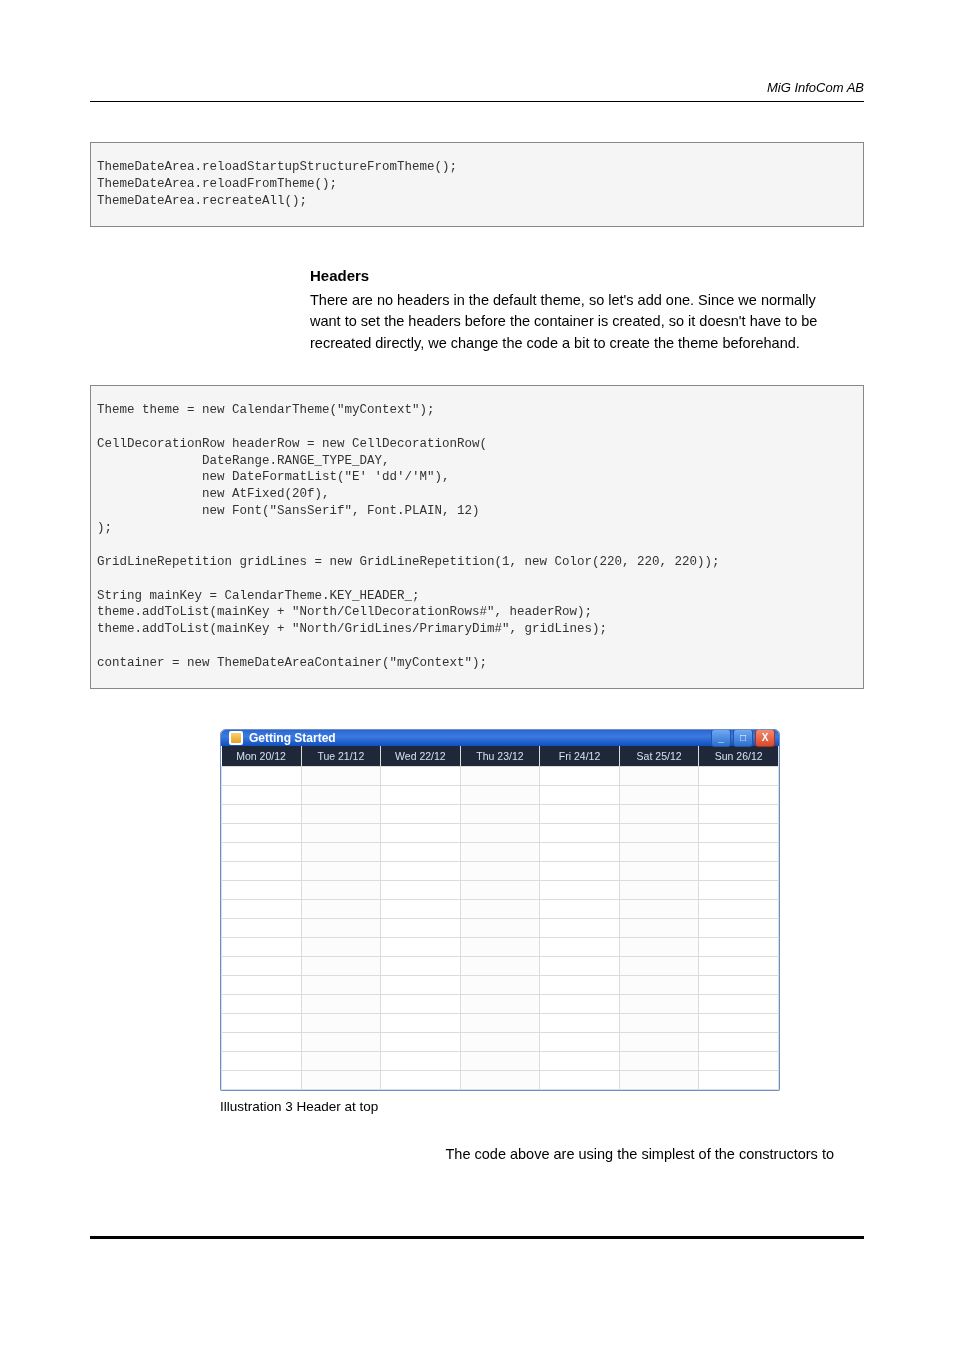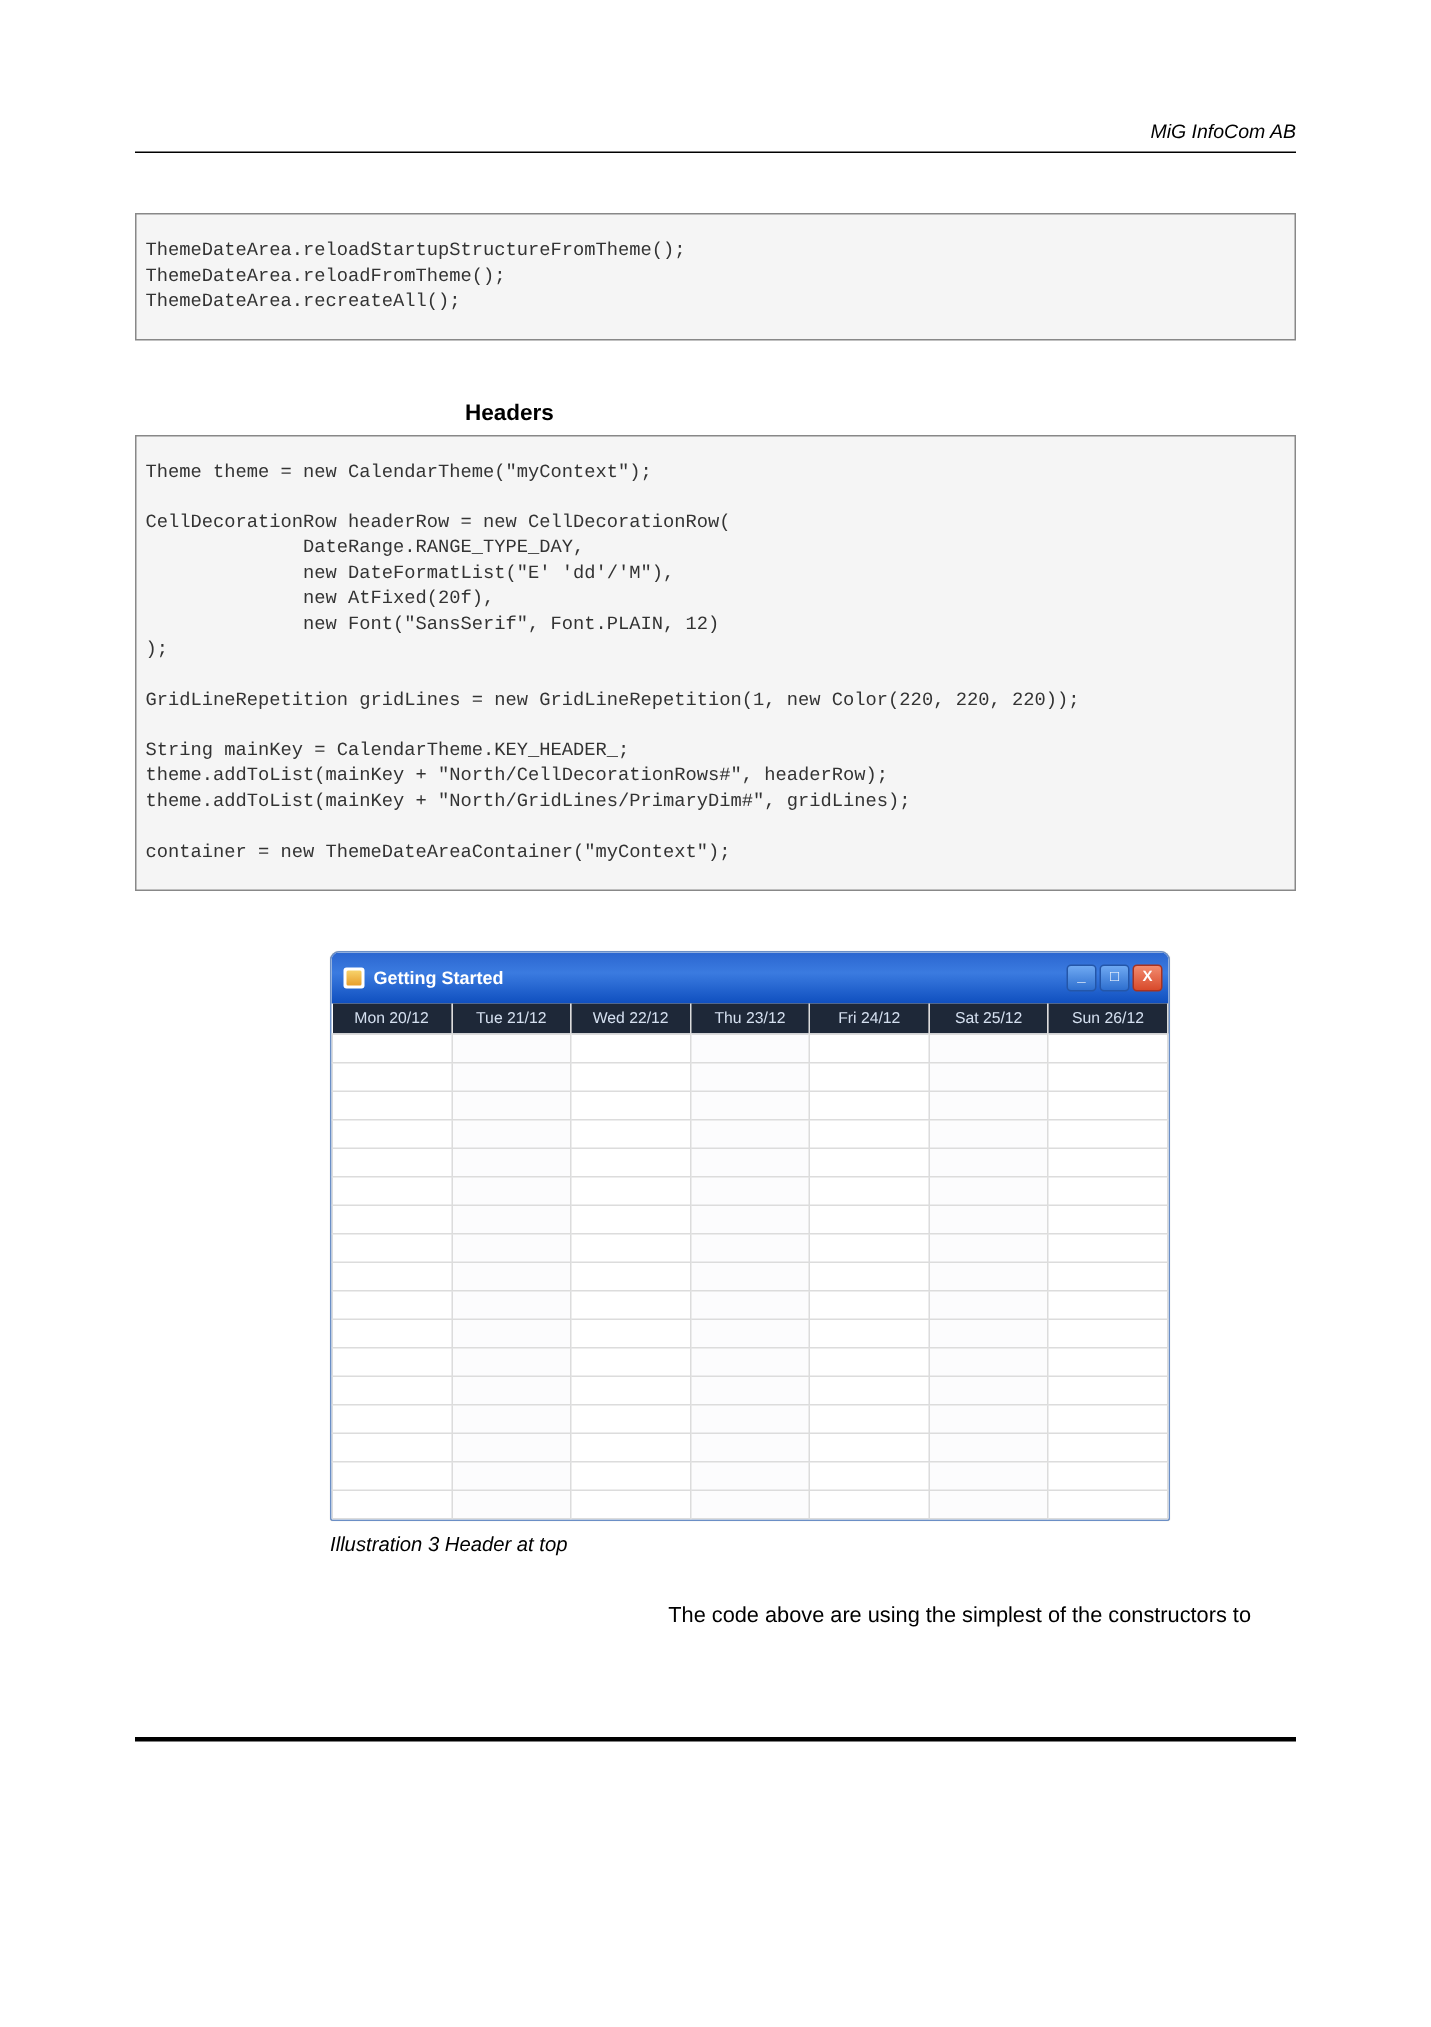--- a/index.html
+++ b/index.html
@@ -6,51 +6,52 @@
   body { font-family: Verdana, Arial, sans-serif; background: #fff; color: #000; width: 954px; }
   .page { padding: 80px 90px 60px 90px; }
   .header-right { text-align: right; font-style: italic; font-size: 13px; margin-bottom: 6px; }
   .hr { border: none; border-top: 1.2px solid #000; margin-bottom: 40px; }
   .code-block { border: 1px solid #888; background: #f5f5f5; font-family: "Courier New", monospace; font-size: 12.5px; padding: 16px 6px; color: #333; white-space: pre; overflow: hidden; margin-bottom: 40px; line-height: 1.35; }
   .content-col { margin-left: 220px; margin-right: 30px; }
   .subhead { font-weight: bold; font-size: 15px; margin-bottom: 6px; }
   .para { font-size: 14.5px; line-height: 1.5; margin-bottom: 30px; }
   .figure-wrap { margin-left: 130px; margin-right: 30px; margin-top: 20px; margin-bottom: 10px; }
   .app-window { width: 560px; border: 1px solid #6b8fc6; background: #fff; border-radius: 6px 6px 2px 2px; overflow: hidden; box-shadow: 0 0 0.5px #999; }
-  .titlebar { height: 34px; background: linear-gradient(#2b66d0, #3b7be0 40%, #0f4fbf); display: flex; align-items: center; justify-content: space-between; padding: 0 4px 0 8px; }
+  .titlebar { height: 16px; background: linear-gradient(#2b66d0, #3b7be0 40%, #0f4fbf); display: flex; align-items: center; justify-content: space-between; padding: 0 4px 0 8px; }
   .title-left { display: flex; align-items: center; gap: 6px; }
   .app-icon { width: 14px; height: 14px; background: #fff; border-radius: 2px; position: relative; }
   .app-icon::after { content: ""; position: absolute; inset: 2px; background: linear-gradient(#f7d26b, #e89f2b); border-radius: 1px; }
   .title-text { color: #fff; font-size: 12px; font-weight: bold; font-family: Tahoma, Arial, sans-serif; }
   .win-btns { display: flex; gap: 2px; }
   .win-btn { width: 20px; height: 18px; border-radius: 3px; display: flex; align-items: center; justify-content: center; color: #fff; font-size: 10px; font-weight: bold; font-family: Tahoma, sans-serif; }
   .btn-min, .btn-max { background: linear-gradient(#6fa9f2, #2e6fcf); border: 1px solid #2456a8; }
   .btn-close { background: linear-gradient(#f28b6f, #d84a2b); border: 1px solid #a8321f; }
   .cal-grid { width: 100%; border-collapse: collapse; table-layout: fixed; padding-left: 13px; }
   .cal-grid th { background: #1e2838; color: #d5e0f0; font-weight: normal; font-size: 10.5px; font-family: Arial, sans-serif; padding: 4px 2px; text-align: center; border-right: 1px solid #dcdcdc; }
   .cal-grid td { border: 1px solid #dcdcdc; height: 19px; background: #fff; }
   .cal-grid td:nth-child(even) { background: #fcfcfd; }
-  .caption { font-style: italic; font-size: 13.5px; margin-top: 8px; margin-left: 0; }
+  .caption { font-size: 13.5px; margin-top: 8px; margin-left: 0; }
   .body-after { margin-left: 220px; margin-right: 30px; margin-top: 30px; text-align: right; }
   .footer { margin-top: 80px; display: flex; justify-content: space-between; align-items: flex-end; font-size: 12px; }
   .footer-hr { border: none; border-top: 3px solid #000; margin-bottom: 6px; }
 </style>
 </head>
 <body>
 
 <div class="page">
   <div class="header-right">MiG InfoCom AB</div>
   <hr class="hr">
 
   <div class="code-block">ThemeDateArea.reloadStartupStructureFromTheme();
 ThemeDateArea.reloadFromTheme();
 ThemeDateArea.recreateAll();</div>
 
   <div class="content-col">
     <div class="subhead">Headers</div>
+    <div class="para">There are no headers in the default theme, so let's add one. Since we normally want to set the headers before the container is created, so it doesn't have to be recreated directly, we change the code a bit to create the theme beforehand.</div>
   </div>
 
   <div class="code-block">Theme theme = new CalendarTheme("myContext");
 
 CellDecorationRow headerRow = new CellDecorationRow(
               DateRange.RANGE_TYPE_DAY,
               new DateFormatList("E' 'dd'/'M"),
               new AtFixed(20f),
               new Font("SansSerif", Font.PLAIN, 12)
 );

